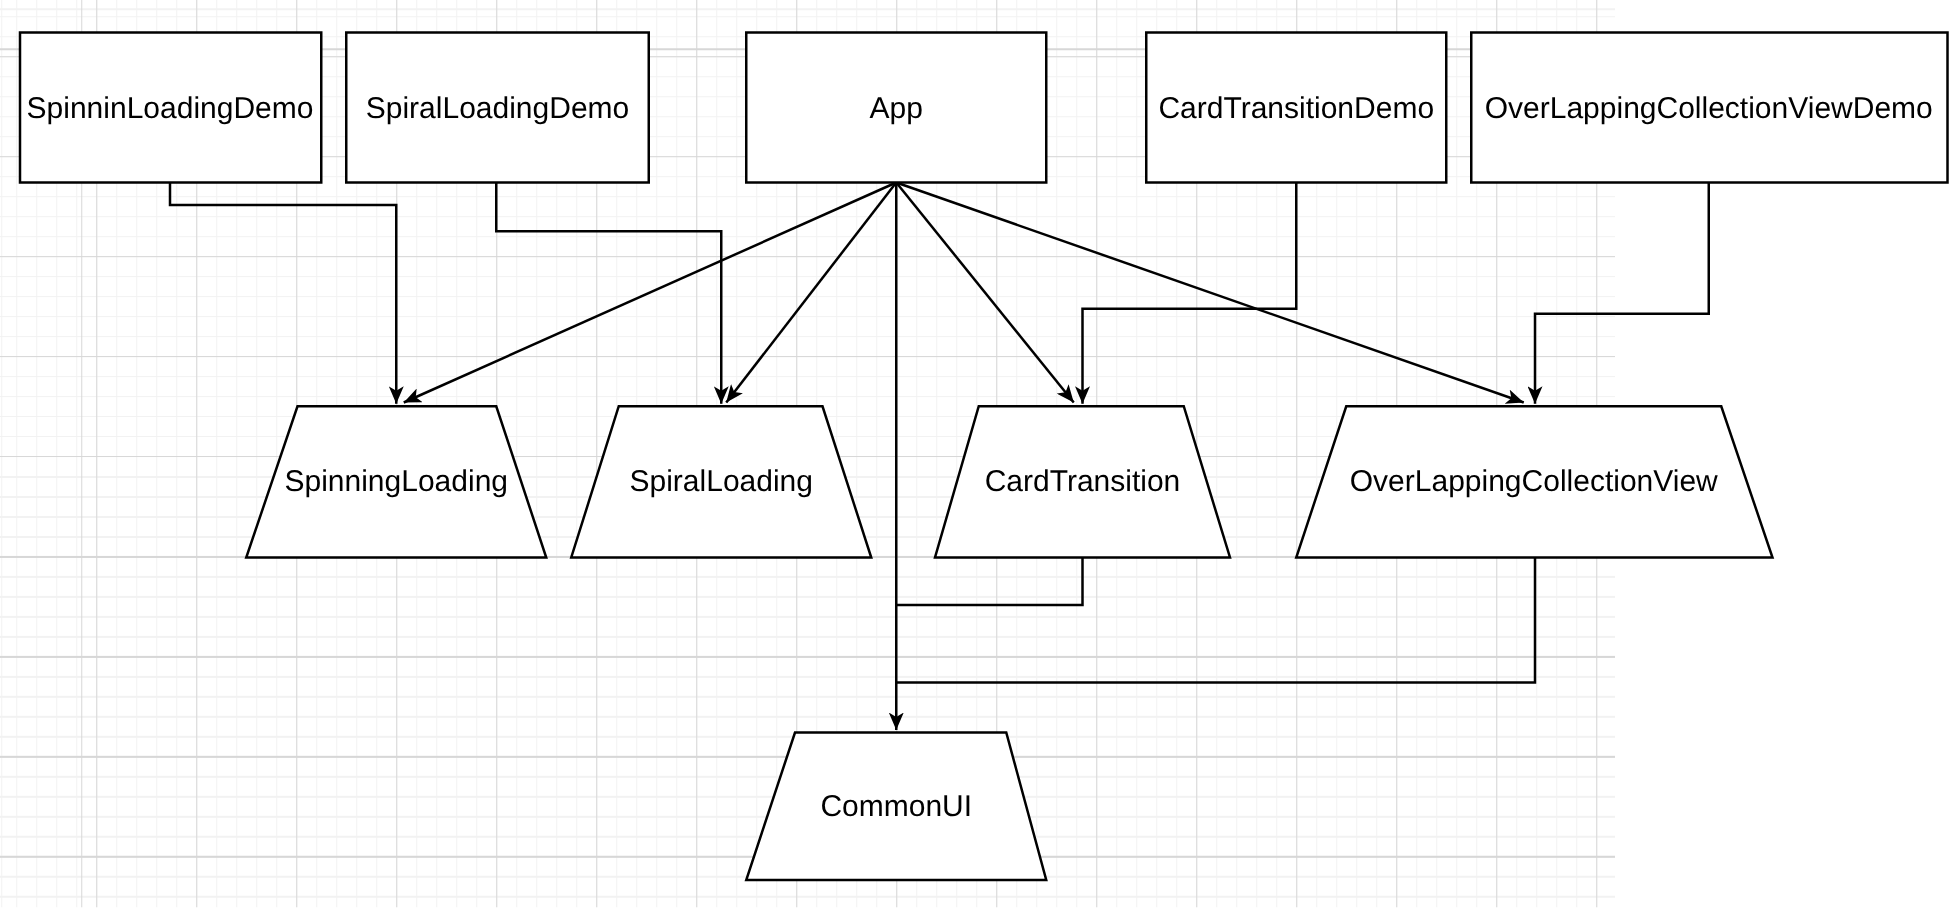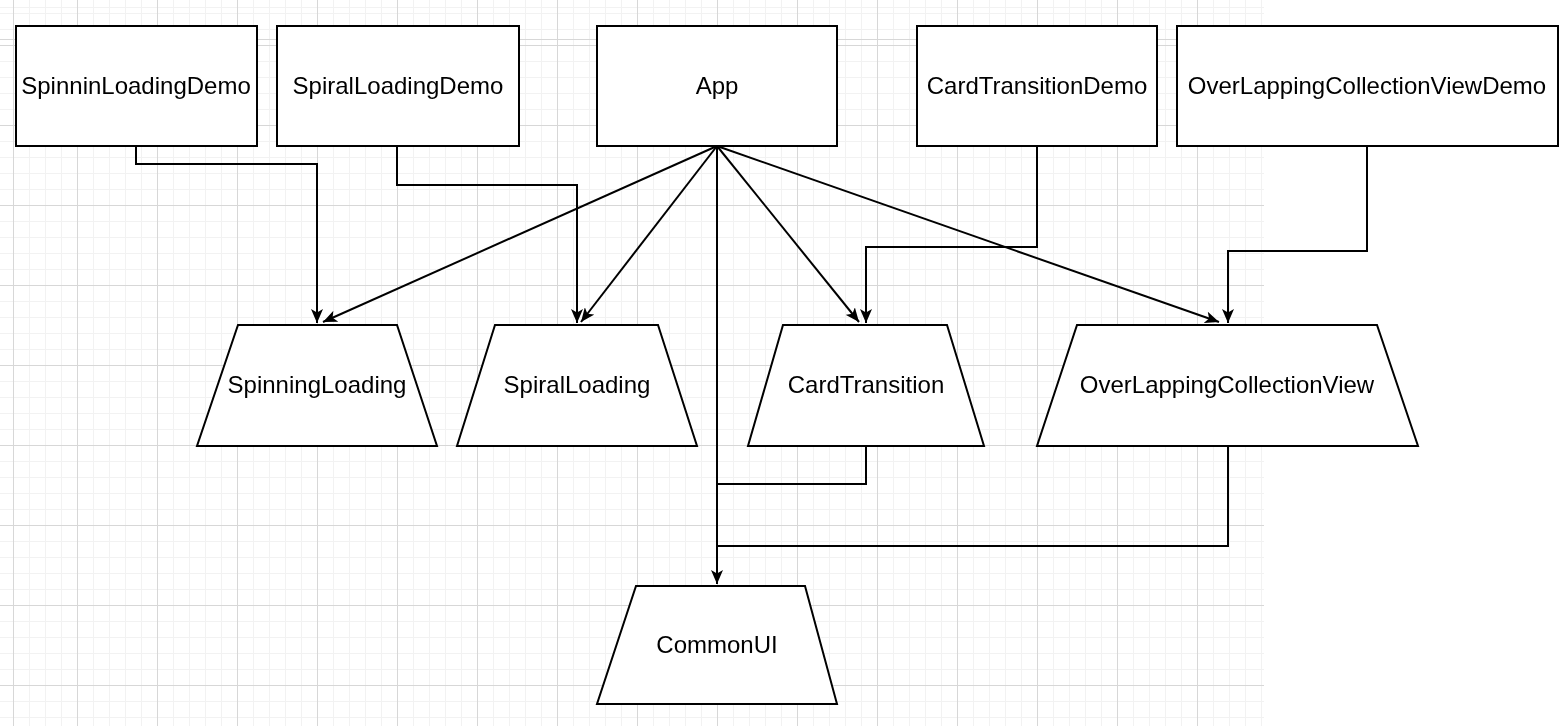--- a/index.html
+++ b/index.html
@@ -15,20 +15,21 @@
     width: 1264px;
     height: 726px;
     background-color: #ffffff;
     
     background-image:
       repeating-linear-gradient(to right, #d7d7d7 0, #d7d7d7 1px, transparent 1px, transparent 80px),
       repeating-linear-gradient(to bottom, #d7d7d7 0, #d7d7d7 1px, transparent 1px, transparent 80px),
       repeating-linear-gradient(to right, #f2f2f2 0, #f2f2f2 1px, transparent 1px, transparent 16px),
       repeating-linear-gradient(to bottom, #f2f2f2 0, #f2f2f2 1px, transparent 1px, transparent 16px);
     background-position: 77px 0, 0 45px, 13px 0, 0 13px;
+    padding-left: 28px;
   }
   svg { position: absolute; top: 0; left: 0; }
   .node-shape {
     fill: #ffffff;
     stroke: #000000;
     stroke-width: 2;
   }
   .edge {
     fill: none;
     stroke: #000000;

